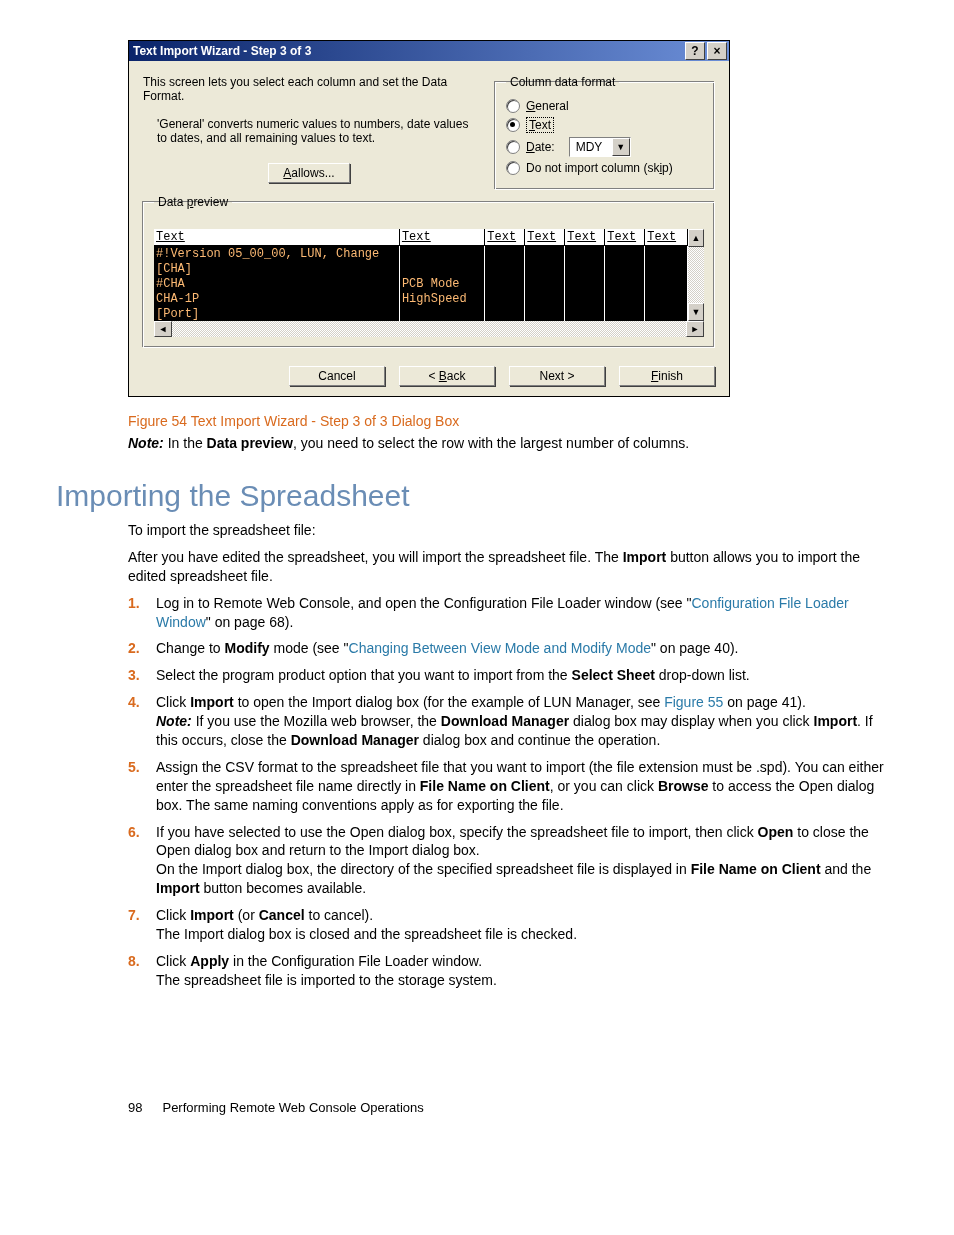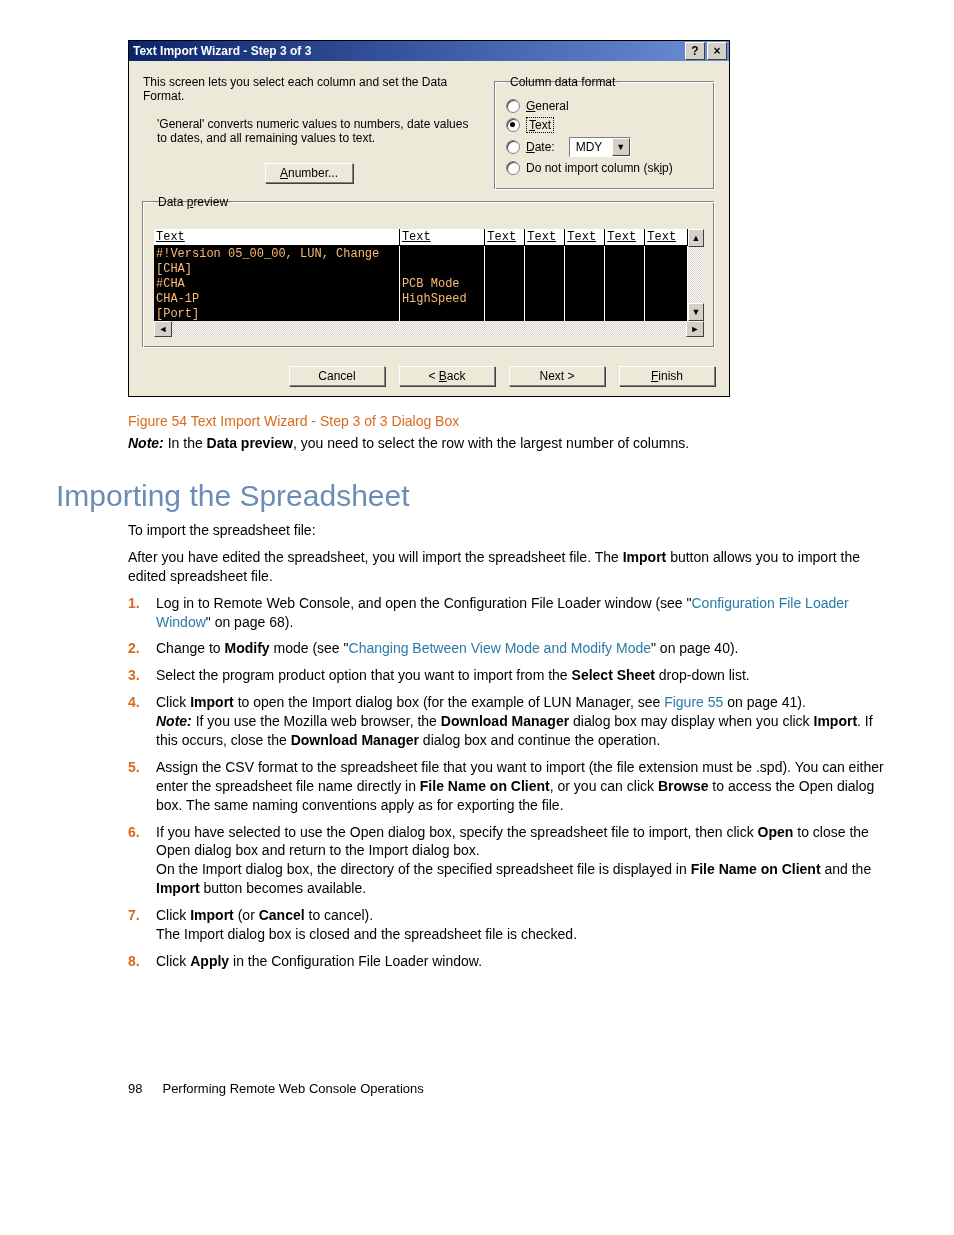--- a/index.html
+++ b/index.html
@@ -296,21 +296,21 @@
       <span class="title-text">Text Import Wizard - Step 3 of 3</span>
       <span class="winbtn">?</span>
       <span class="winbtn">×</span>
     </div>
     <div class="dialog-body">
       <div class="top-row">
         <div class="left-col">
           <div class="desc1">This screen lets you select each column and set the Data Format.</div>
           <div class="desc2">'General' converts numeric values to numbers, date values to dates, and all remaining values to text.</div>
           <div class="adv-row">
-            <span class="win-button"><span class="ul">A</span><span></span><span>number...</span></span>
+            <span class="win-button"><span class="ul">A</span><span></span><span>allows...</span></span>
           </div>
         </div>
         <div class="right-col" style="width:220px;">
           <fieldset class="groupbox">
             <legend>Column data format</legend>
             <div class="radio-row">
               <span class="radio"></span>
               <span class="radio-label"><span class="ul">G</span>eneral</span>
             </div>
             <div class="radio-row">
@@ -462,20 +462,21 @@
     <li>
       <span>If you have selected to use the Open dialog box, specify the spreadsheet file to import, then click </span><span class="bold">Open</span><span> to close the Open dialog box and return to the Import dialog box.</span><br>
       <span>On the Import dialog box, the directory of the specified spreadsheet file is displayed in </span><span class="bold">File Name on Client</span><span> and the </span><span class="bold">Import</span><span> button becomes available.</span>
     </li>
     <li>
       <span>Click </span><span class="bold">Import</span><span> (or </span><span class="bold">Cancel</span><span> to cancel).</span><br>
       <span>The Import dialog box is closed and the spreadsheet file is checked.</span>
     </li>
     <li>
       <span>Click </span><span class="bold">Apply</span><span> in the Configuration File Loader window.</span><br>
+      <span>The spreadsheet file is imported to the storage system.</span>
     </li>
   </ol>
 
   <div class="footer">
     <span class="pnum">98</span>
     <span>Performing Remote Web Console Operations</span>
   </div>
 
 </div>
 

